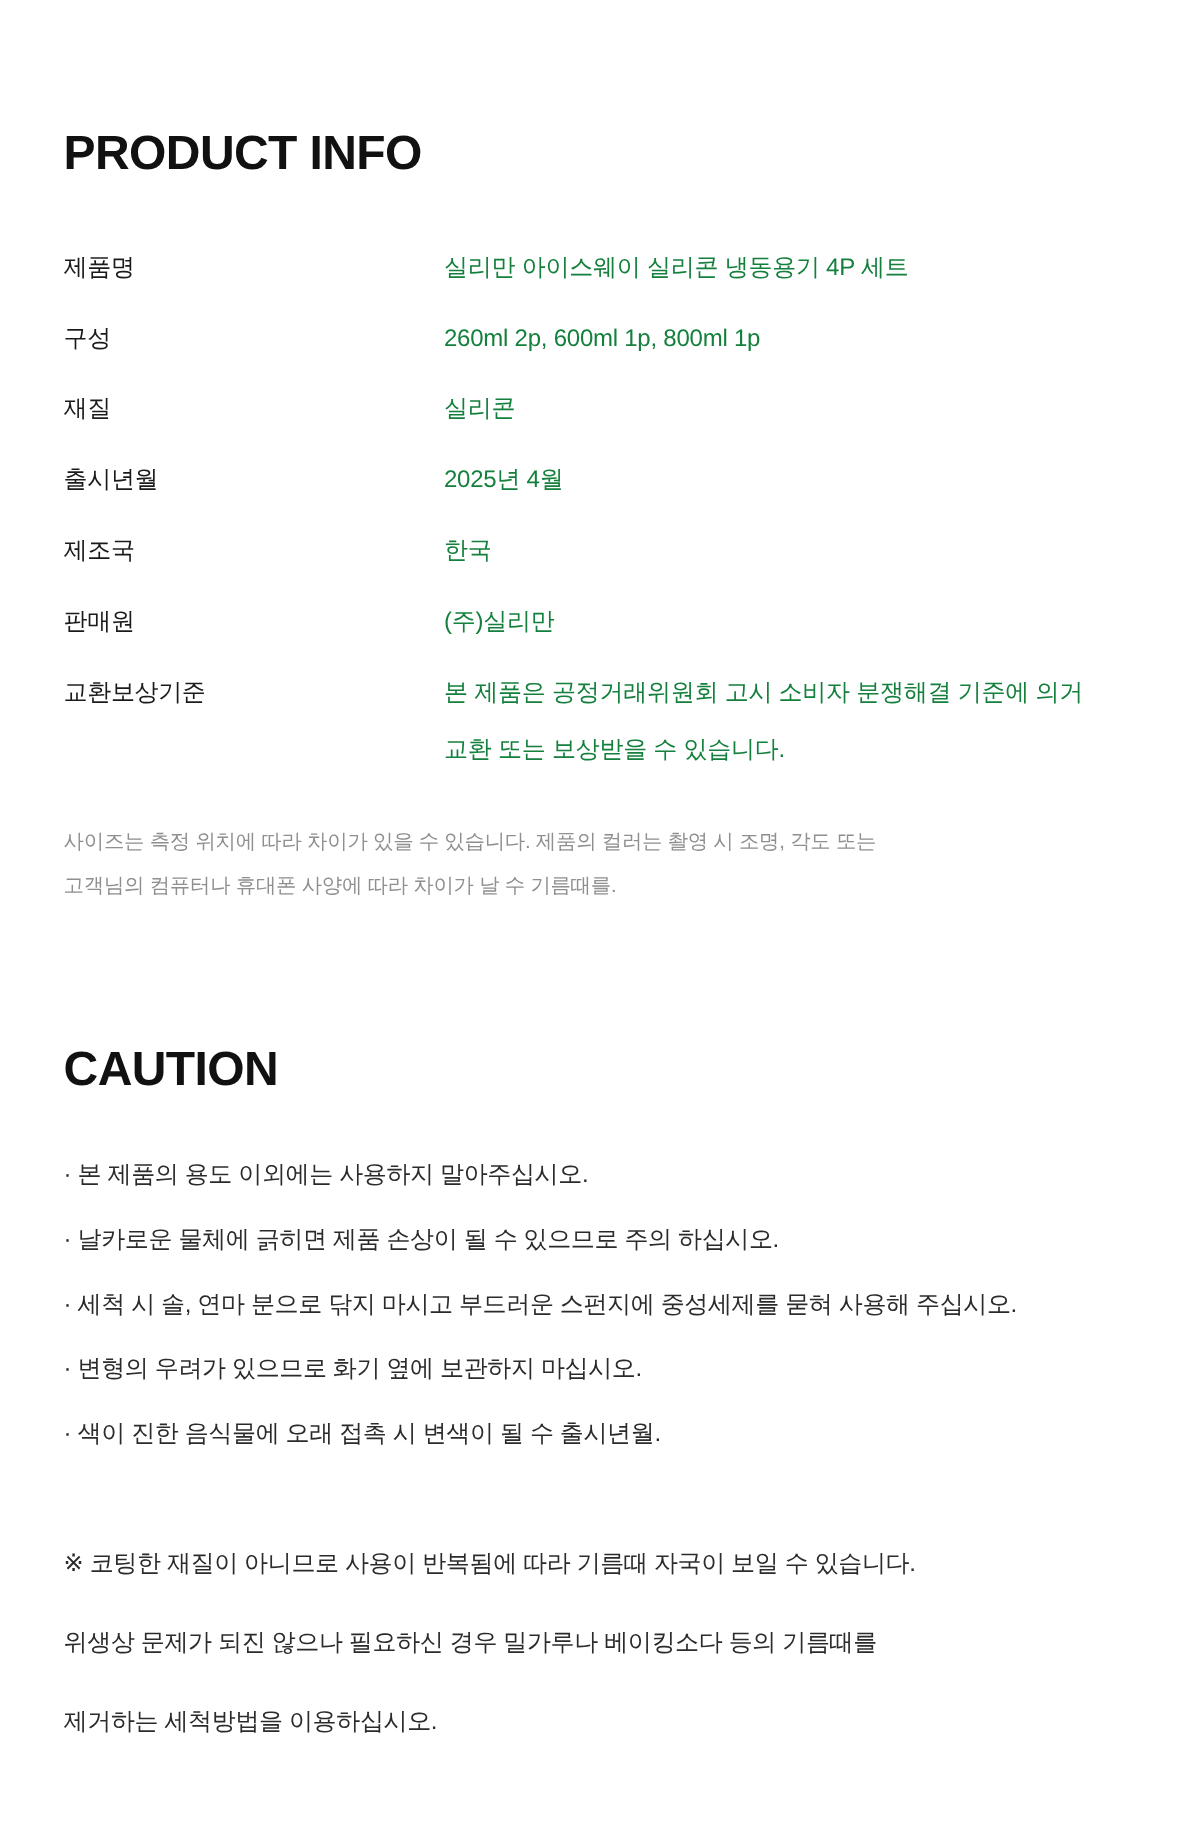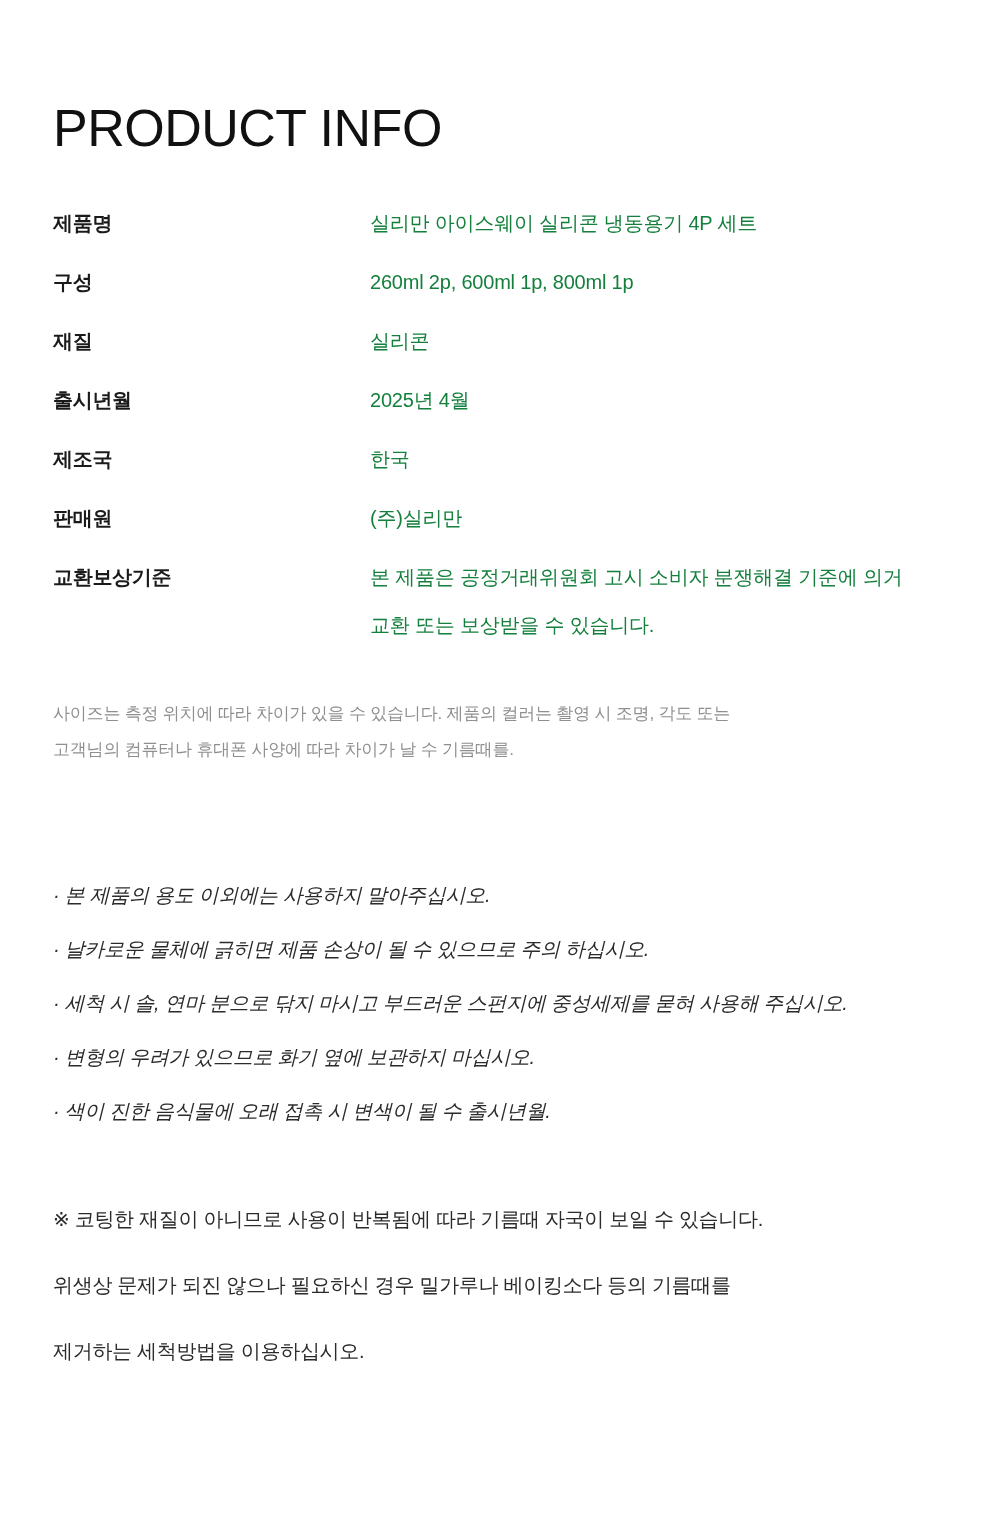--- a/index.html
+++ b/index.html
@@ -9,57 +9,56 @@
     color: #2b2b2b;
   }
   .page {
     position: relative;
     width: 1000px;
     min-height: 1534px;
     background: #ffffff;
     padding: 105px 42px 60px 53px;
   }
   .section-title {
-    font-size: 52px;
+    font-size: 40px;
     line-height: 46px;
-    font-weight: 400;
+    font-weight: 700;
     letter-spacing: -0.5px;
     color: #111111;
   }
   .info-table { margin-top: 48px; }
   .info-row {
     display: flex;
     align-items: flex-start;
     font-size: 20px;
     line-height: 48px;
     margin-bottom: 11px;
   }
   .info-label {
     flex: 0 0 317px;
-    font-weight: 700;
+    font-weight: 400;
     color: #1a1a1a;
     letter-spacing: -0.3px;
   }
   .info-value {
     flex: 1 1 auto;
     color: #15803d;
     letter-spacing: -0.2px;
   }
   .disclaimer {
-    margin-top: 36px;
+    margin-top: 24px;
     font-size: 17px;
     line-height: 36px;
     color: #8f8f8f;
     letter-spacing: -0.2px;
   }
   .caution-section { margin-top: 112px; }
   .caution-list {
     margin-top: 50px;
     list-style: none;
-    font-style: italic;
   }
   .caution-item {
     font-size: 20px;
     line-height: 30px;
     margin-bottom: 24px;
     color: #2b2b2b;
     letter-spacing: -0.3px;
   }
   .caution-note {
     margin-top: 78px;
@@ -117,20 +116,21 @@
       </div>
     </div>
 
     <div class="disclaimer">
       <div>사이즈는 측정 위치에 따라 차이가 있을 수 있습니다. 제품의 컬러는 촬영 시 조명, 각도 또는</div>
       <div>고객님의 컴퓨터나 휴대폰 사양에 따라 차이가 날 수 기름때를.</div>
     </div>
   </section>
 
   <section class="caution-section">
+    <h1 class="section-title">CAUTION</h1>
 
     <ul class="caution-list">
       <li class="caution-item">· 본 제품의 용도 이외에는 사용하지 말아주십시오.</li>
       <li class="caution-item">· 날카로운 물체에 긁히면 제품 손상이 될 수 있으므로 주의 하십시오.</li>
       <li class="caution-item">· 세척 시 솔, 연마 분으로 닦지 마시고 부드러운 스펀지에 중성세제를 묻혀 사용해 주십시오.</li>
       <li class="caution-item">· 변형의 우려가 있으므로 화기 옆에 보관하지 마십시오.</li>
       <li class="caution-item">· 색이 진한 음식물에 오래 접촉 시 변색이 될 수 출시년월.</li>
     </ul>
 
     <div class="caution-note">

